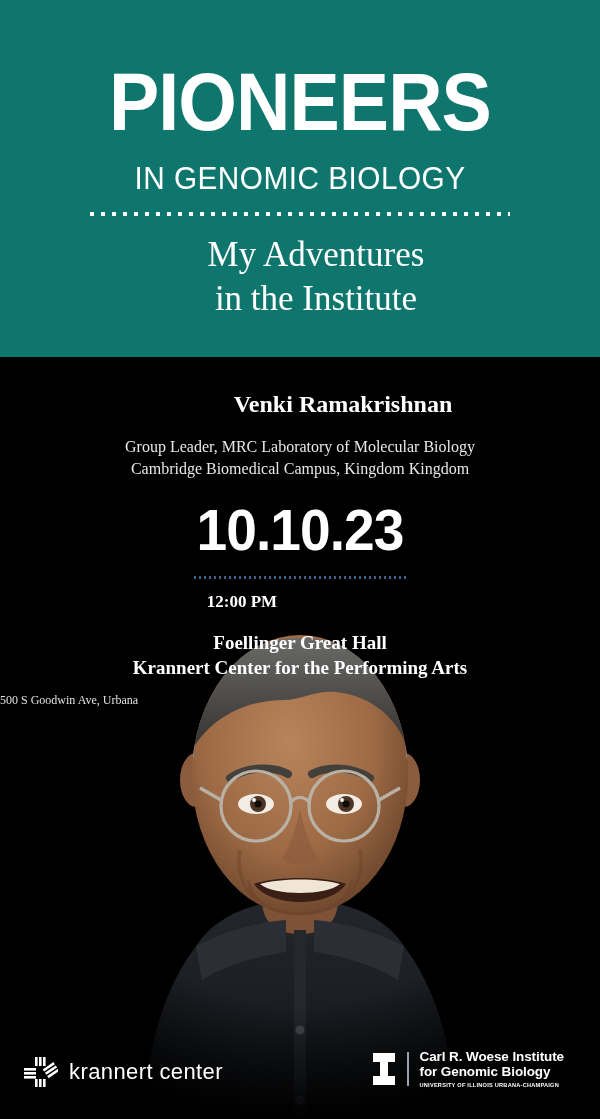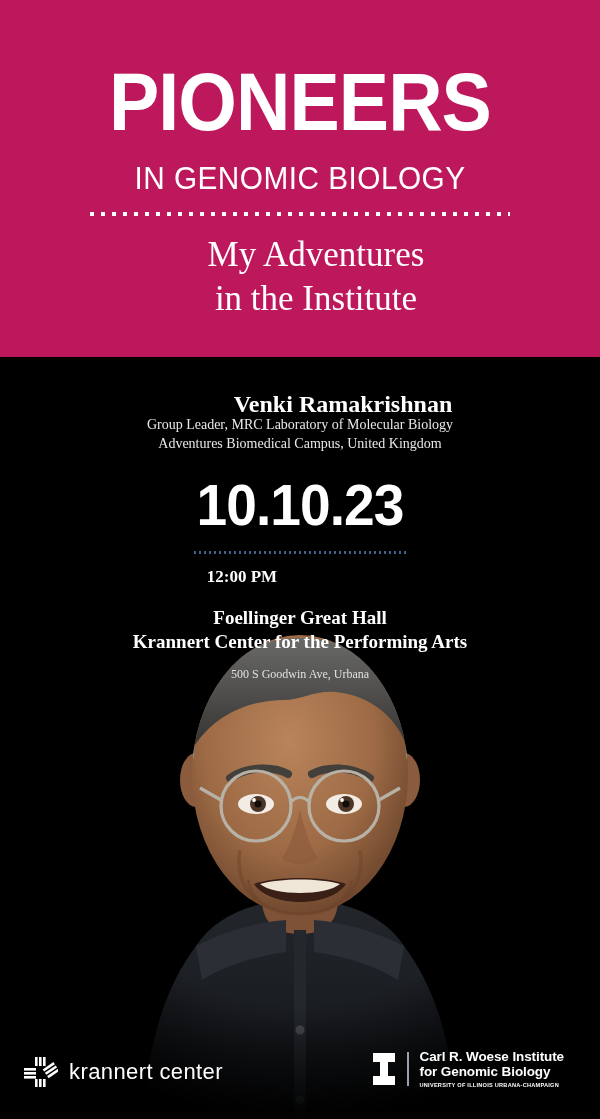--- a/index.html
+++ b/index.html
@@ -15,21 +15,21 @@
     background: #000000;
     font-family: "Liberation Sans", sans-serif;
   }
 
   
   .header-band {
     position: absolute;
     left: 0; top: 0;
     width: 600px;
     height: 357px;
-    background: #be185d;
+    background: #0f766e;
     z-index: 5;
   }
   .title-main {
     position: absolute;
     left: 0; top: 62px;
     width: 600px;
     text-align: center;
     color: #ffffff;
     font-family: "Liberation Sans Narrow", "Liberation Sans", sans-serif;
     font-weight: bold;
@@ -101,22 +101,23 @@
     line-height: 1;
     margin-top: 35px;
     padding-left: 43px;
   }
   .speaker-affil {
     width: 600px;
     text-align: center;
     color: #e8e8e8;
     font-family: "Liberation Serif", serif;
     font-weight: normal;
-    font-size: 14px;
+    font-size: 16px;
     line-height: 1.35;
+    margin-top: 20px;
   }
   .event-date {
     width: 600px;
     text-align: center;
     color: #ffffff;
     font-family: "Liberation Sans Narrow", "Liberation Sans", sans-serif;
     font-weight: bold;
     font-size: 58px;
     line-height: 1;
     letter-spacing: -1px;
@@ -148,21 +149,21 @@
     text-align: center;
     color: #ffffff;
     font-family: "Liberation Serif", serif;
     font-weight: bold;
     font-size: 19px;
     line-height: 1.28;
   }
   .venue-hall { margin-top: 21px; }
   .venue-address {
     width: 600px;
-    text-align: center;
+    text-align: left;
     color: #e0e0e0;
     font-family: "Liberation Serif", serif;
     font-weight: normal;
     font-size: 12px;
     line-height: 1;
     margin-top: 14px;
   }
 
   
   .logo-krannert {
@@ -320,21 +321,21 @@
     <div class="talk-title">
       <div>My Adventures</div>
       <div>in the Institute</div>
     </div>
   </div>
 
   <div class="speaker-block">
     <div class="speaker-name">Venki Ramakrishnan</div>
     <div class="speaker-affil">
       <div>Group Leader, MRC Laboratory of Molecular Biology</div>
-      <div>Adventures Biomedical Campus, United Kingdom</div>
+      <div>Cambridge Biomedical Campus, Kingdom Kingdom</div>
     </div>
     <div class="event-date">10.10.23</div>
     <div class="divider-blue"></div>
     <div class="event-time">12:00 PM</div>
     <div class="venue-hall">Foellinger Great Hall</div>
     <div class="venue-center">Krannert Center for the Performing Arts</div>
     <div class="venue-address">500 S Goodwin Ave, Urbana</div>
   </div>
 
   <div class="logo-krannert">

